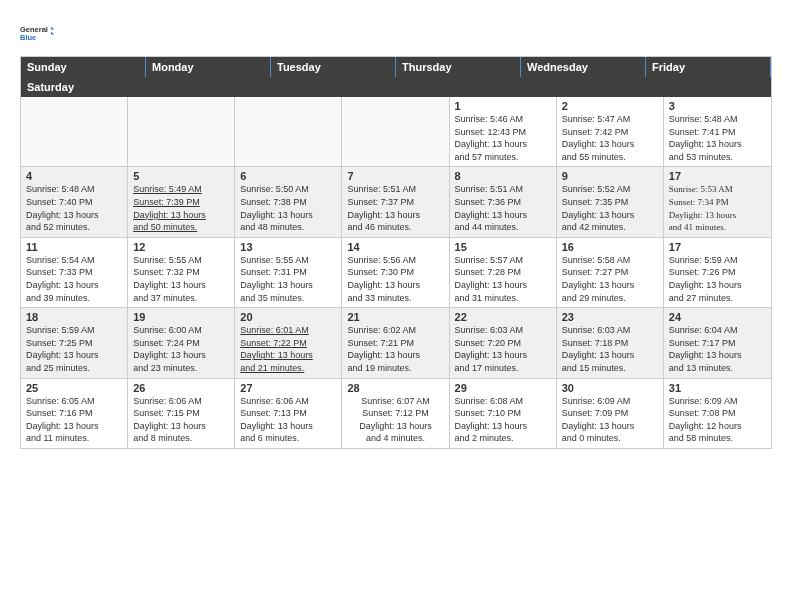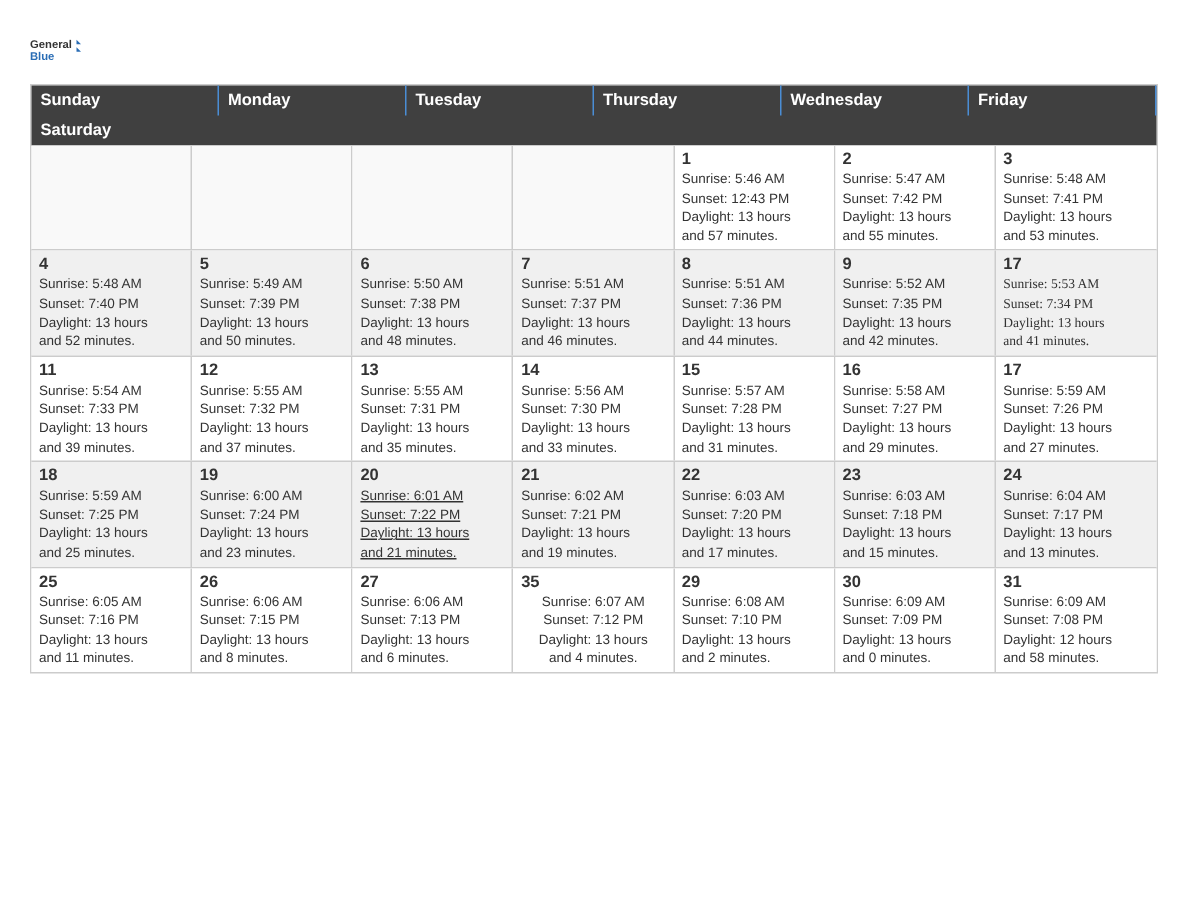--- a/index.html
+++ b/index.html
@@ -157,21 +157,21 @@
         <div class="cal-row">
           <div class="cal-cell shaded">
             <div class="day-num">4</div>
             <div class="day-info" style="white-space: pre-line;">Sunrise: 5:48 AM
 Sunset: 7:40 PM
 Daylight: 13 hours
 and 52 minutes.</div>
           </div>
           <div class="cal-cell shaded">
             <div class="day-num">5</div>
-            <div class="day-info" style="white-space: pre-line;">Sunrise: 5:49 AM
+            <div class="day-info" style="white-space: pre-line; text-decoration: underline;">Sunrise: 5:49 AM
 Sunset: 7:39 PM
 Daylight: 13 hours
 and 50 minutes.</div>
           </div>
           <div class="cal-cell shaded">
             <div class="day-num">6</div>
             <div class="day-info" style="white-space: pre-line;">Sunrise: 5:50 AM
 Sunset: 7:38 PM
 Daylight: 13 hours
 and 48 minutes.</div>
@@ -323,21 +323,21 @@
 and 8 minutes.</div>
           </div>
           <div class="cal-cell">
             <div class="day-num">27</div>
             <div class="day-info" style="white-space: pre-line;">Sunrise: 6:06 AM
 Sunset: 7:13 PM
 Daylight: 13 hours
 and 6 minutes.</div>
           </div>
           <div class="cal-cell">
-            <div class="day-num">35</div>
+            <div class="day-num">28</div>
             <div class="day-info" style="white-space: pre-line; text-align: center;">Sunrise: 6:07 AM
 Sunset: 7:12 PM
 Daylight: 13 hours
 and 4 minutes.</div>
           </div>
           <div class="cal-cell">
             <div class="day-num">29</div>
             <div class="day-info" style="white-space: pre-line;">Sunrise: 6:08 AM
 Sunset: 7:10 PM
 Daylight: 13 hours

